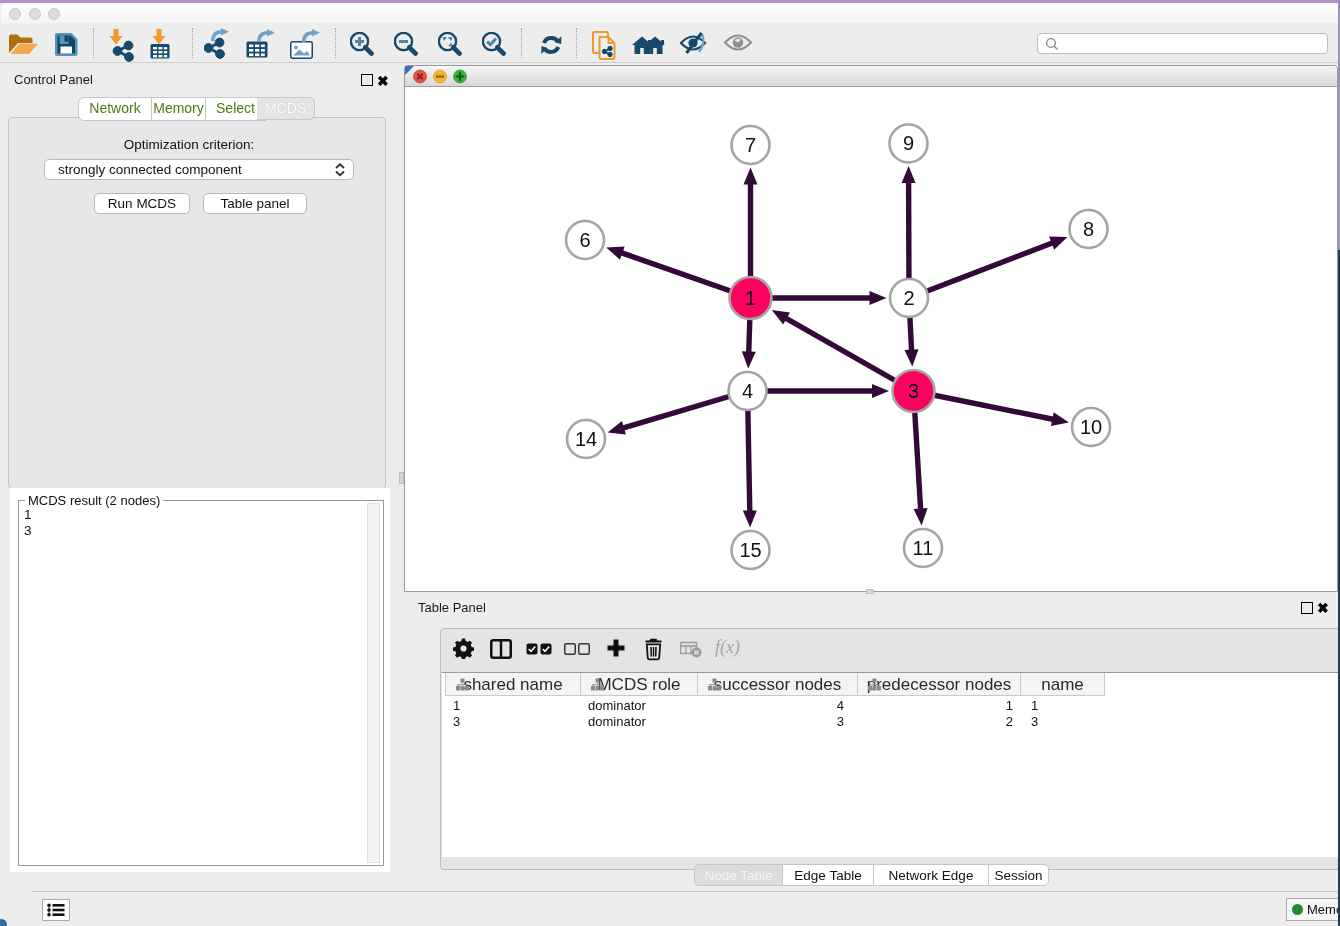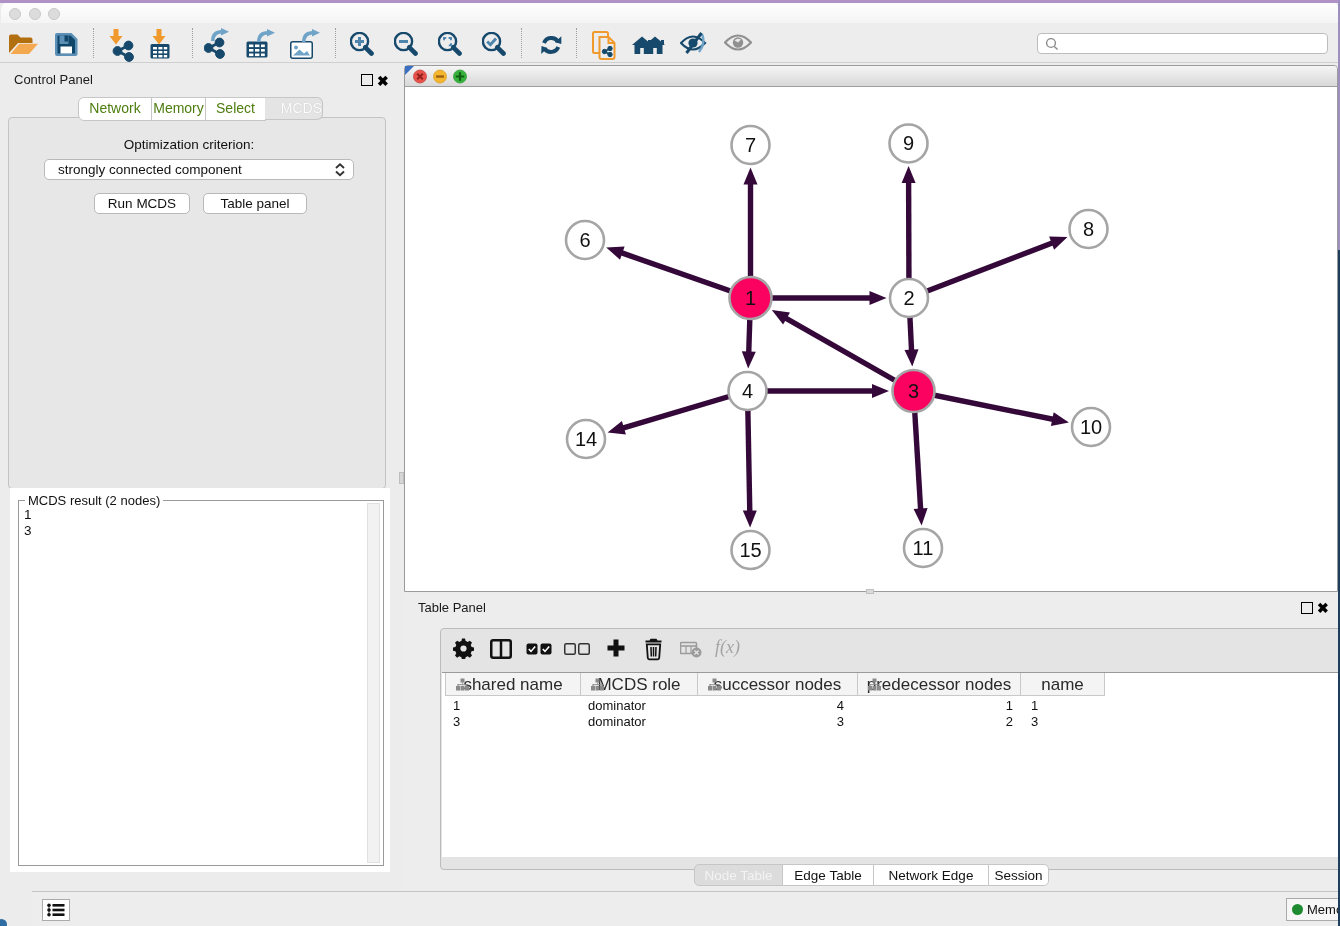--- a/index.html
+++ b/index.html
@@ -26,21 +26,21 @@
 #cpanel { left:0; top:63px; width:398px; height:828px; background:#ECECEC;padding-left:44px; }
 #cp-title { position:absolute; left:14px; top:9px; font-size:13px; color:#1a1a1a; }
 #cp-float { position:absolute; left:361px; top:11px; width:12px; height:12px; border:1.5px solid #000; }
 #cp-close { position:absolute; left:377px; top:10px; font-size:14px; font-weight:bold; color:#000; }
 #cp-box { position:absolute; left:8px; top:54px; width:378px; height:372px; background:#E7E7E7; border:1px solid #C3C3C3; border-radius:4px; }
 #cp-tabs { position:absolute; left:78px; top:34px; width:244px; height:21px; }
 .cptab { position:absolute; top:0; height:24px; background:#fff; border:1px solid #C6C6C6; font-size:14px; text-align:center; line-height:20px; color:#4d7c0f; }
 #tab-network { left:0; width:74px; border-radius:6px 0 0 6px; }
 #tab-style { left:73px; width:55px; }
 #tab-select { left:127px; width:61px; }
-#tab-mcds { left:187px; width:58px; background:#E4E4E4; color:#FDFDFD; text-shadow:0 0 1px #bbb; border-left:none; border-radius:0 6px 6px 0; height:23px;text-align:right; }
+#tab-mcds { left:179px; width:58px; background:#E4E4E4; color:#FDFDFD; text-shadow:0 0 1px #bbb; border-left:none; border-radius:0 6px 6px 0; height:23px; }
 #opt-label { position:absolute; left:0; top:74px; width:378px; text-align:center; font-size:13.5px; color:#111; }
 #opt-select { position:absolute; left:44px; top:96px; width:310px; height:21px; background:#fff; border:1px solid #B9B9B9; border-radius:5px; font-size:13.5px; line-height:19px; padding-left:13px; color:#111; }
 .btn { position:absolute; top:130px; height:21px; background:#fff; border:1px solid #B9B9B9; border-radius:5px; font-size:13.5px; text-align:center; line-height:19px; color:#111; }
 #btn-run { left:94px; width:96px; }
 #btn-close { left:203px; width:104px; }
 #cp-results { position:absolute; left:10px; top:425px; width:380px; height:384px; background:#fff; }
 #fieldset { position:absolute; left:8px; top:12px; width:366px; height:366px; border:1px solid #9a9a9a; }
 #fieldset-legend { position:absolute; left:6px; top:-8px; background:#fff; padding:0 3px; font-size:13px; color:#111; }
 #resultlines { position:absolute; left:5px; top:6px; font-size:13.5px; line-height:16px; color:#111; }
 #res-scroll { position:absolute; right:3px; top:2px; width:13px; height:360px; background:#F2F2F2; border:1px solid #E0E0E0; }

